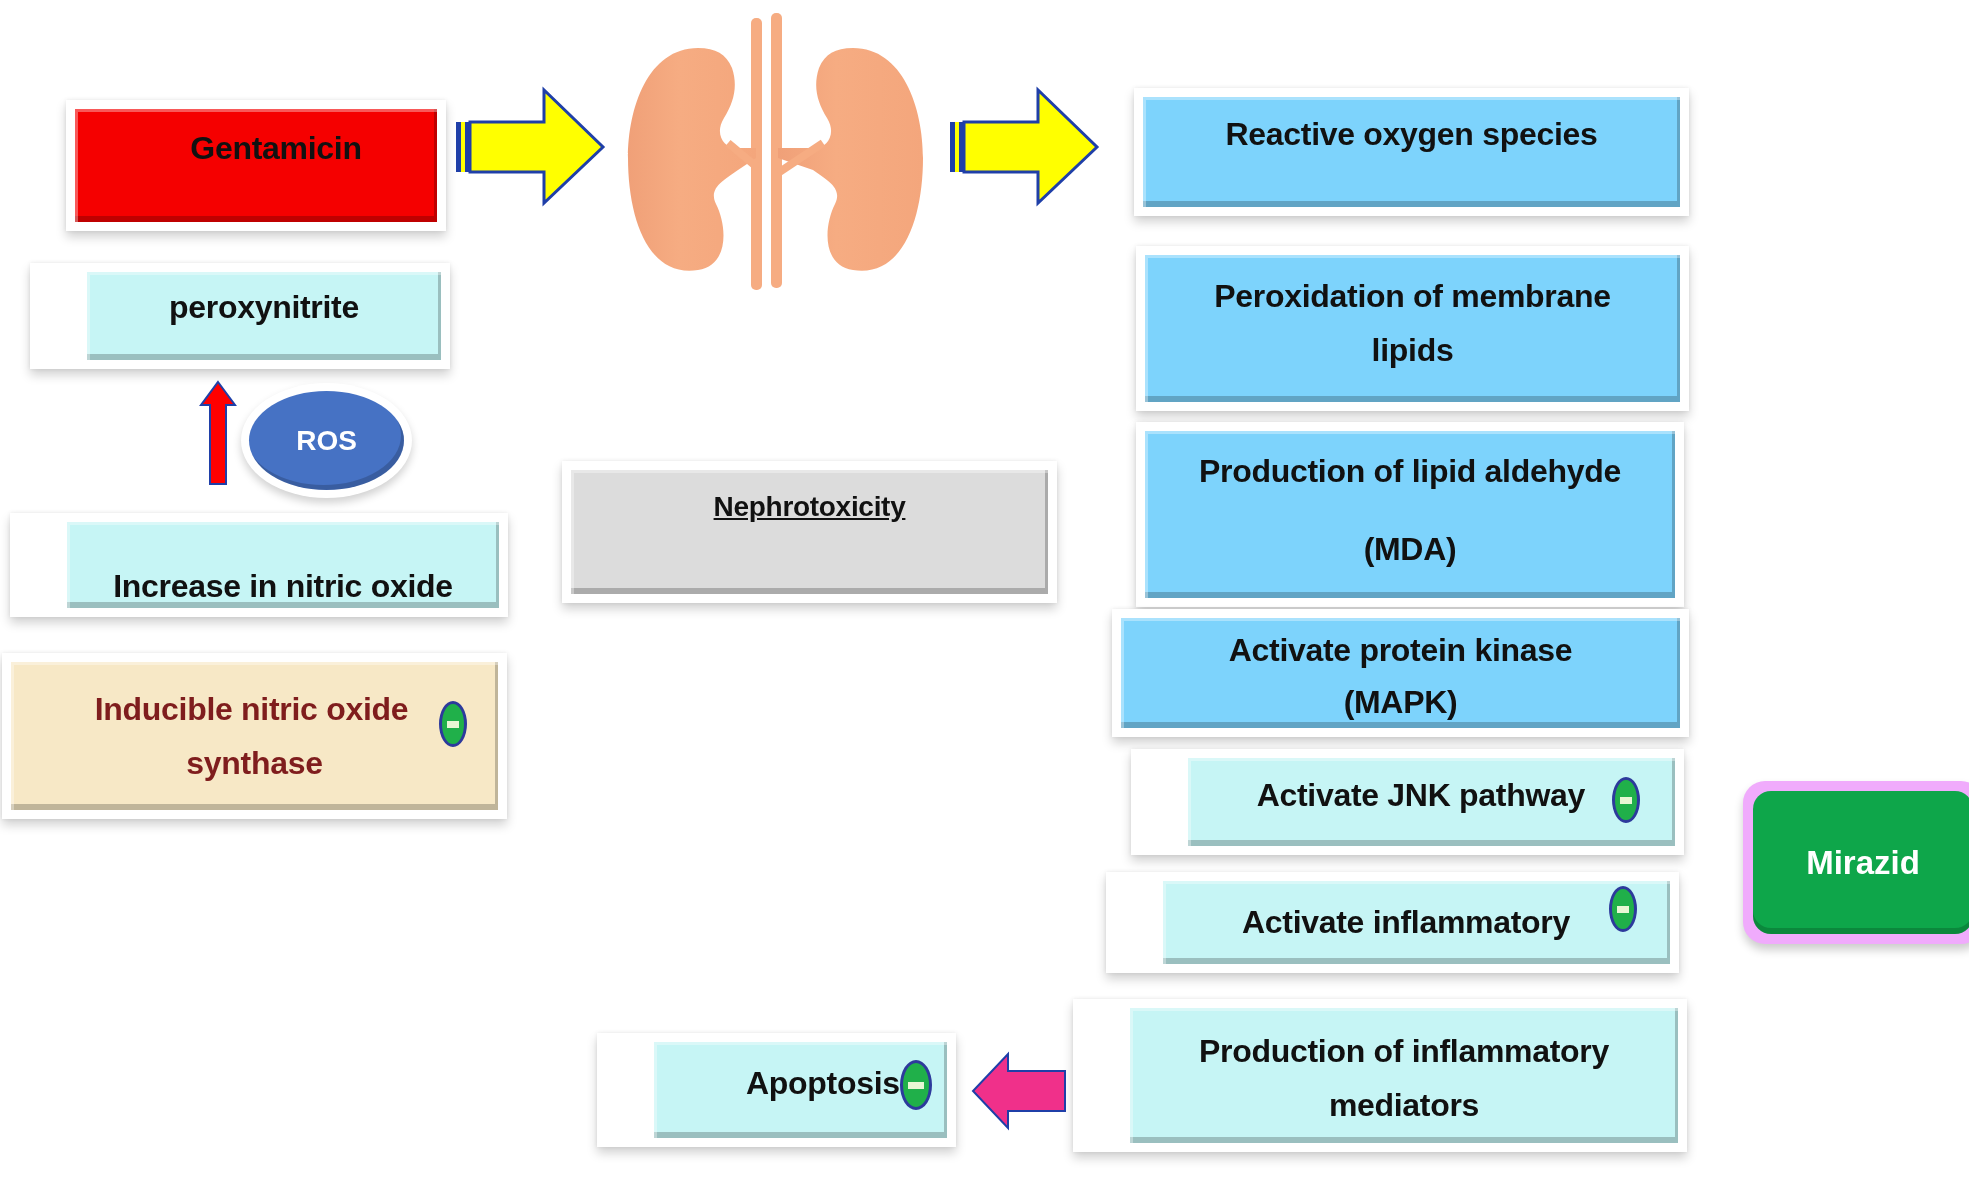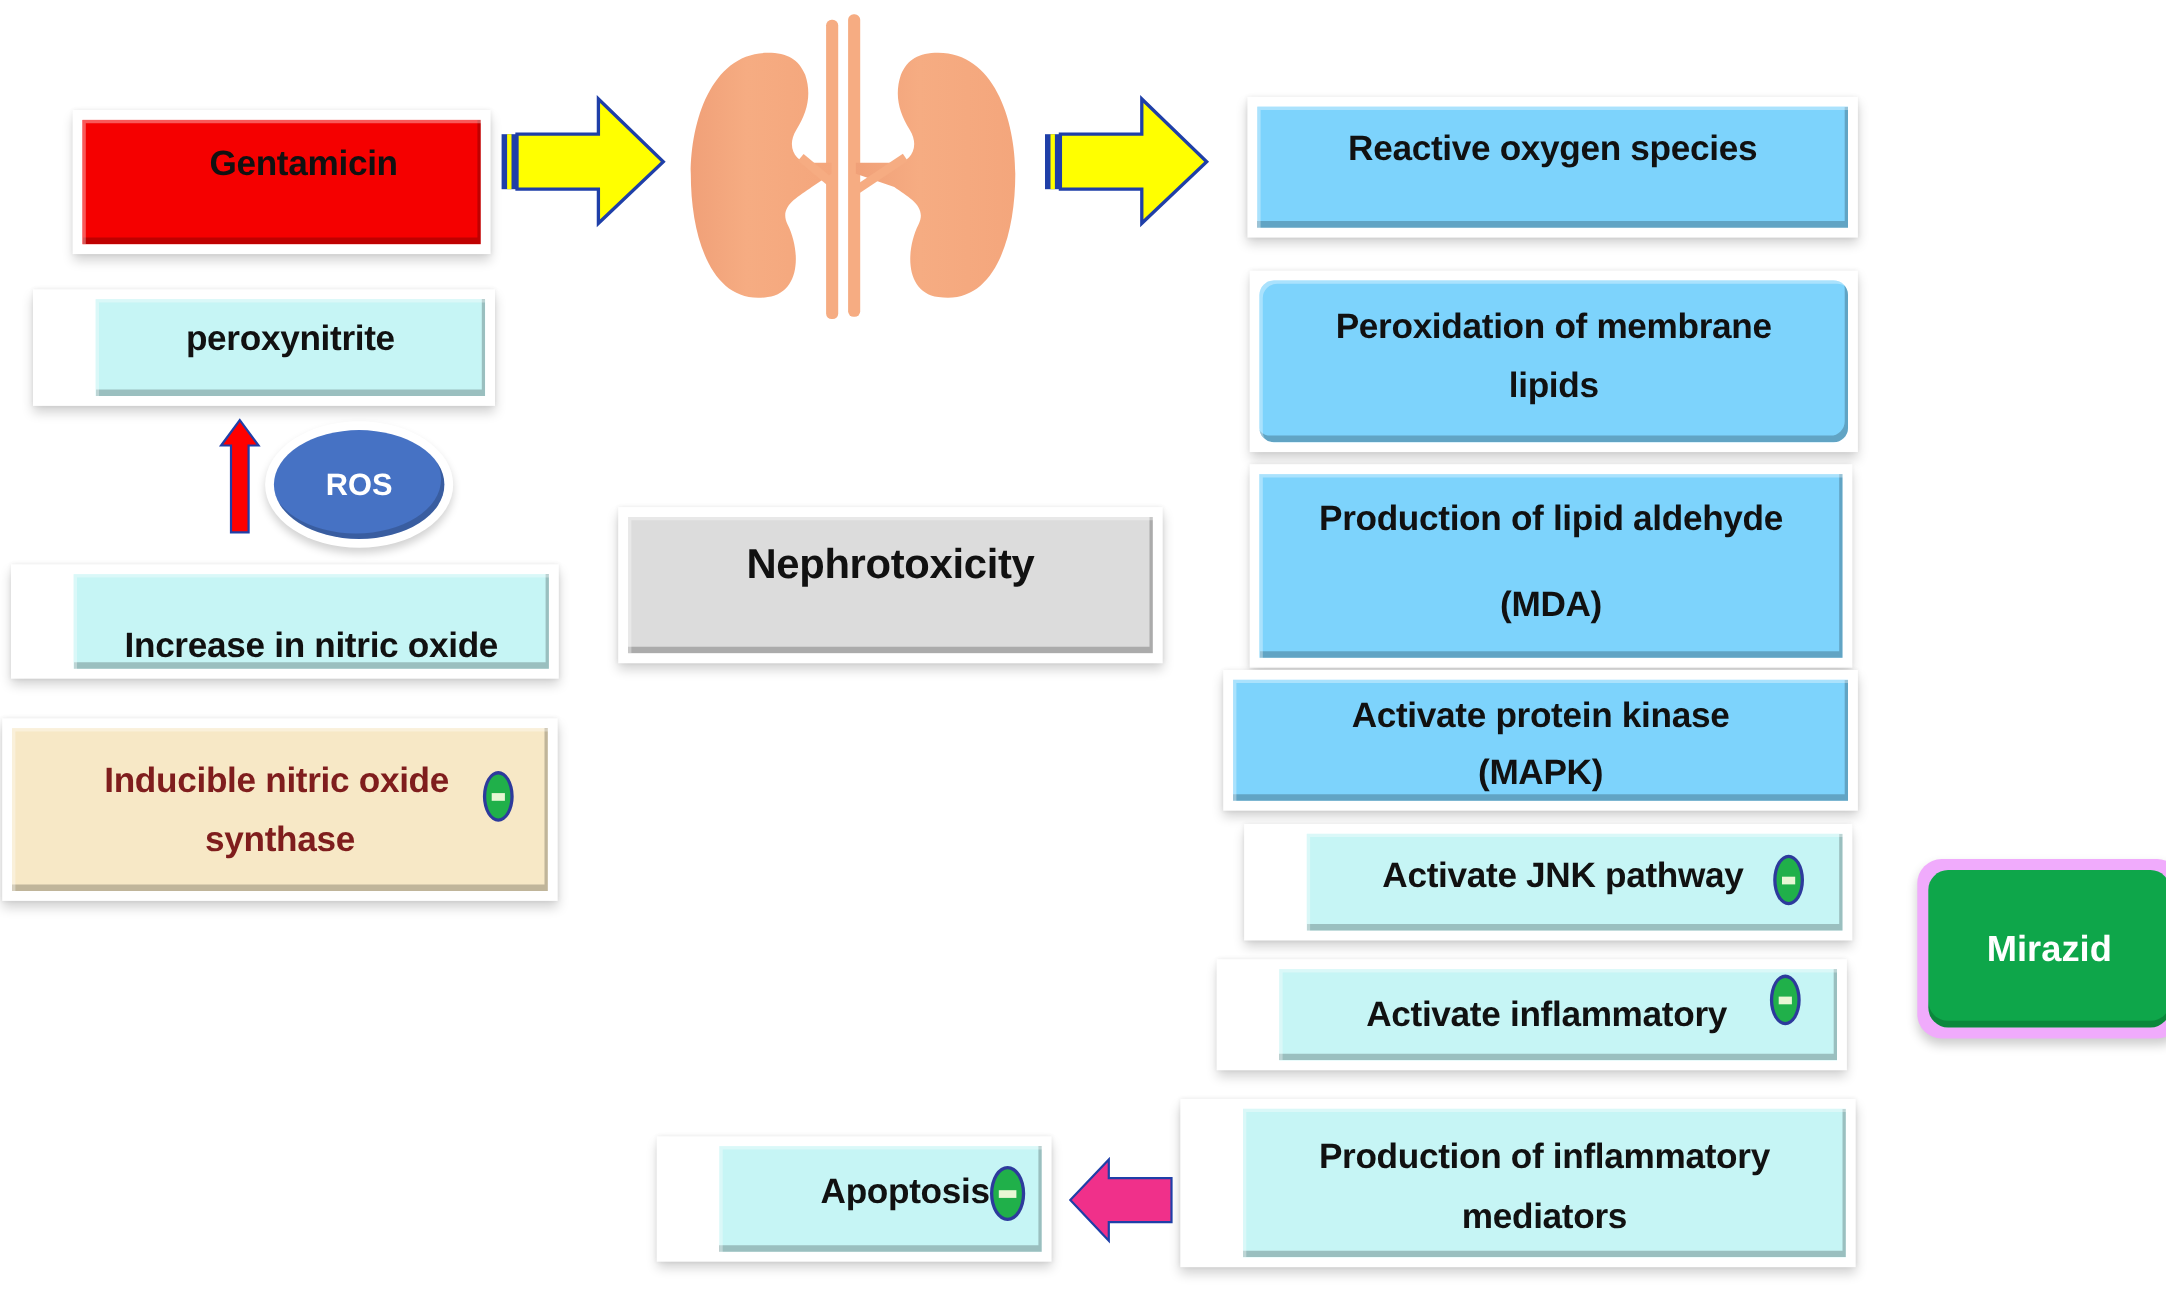--- a/index.html
+++ b/index.html
@@ -97,32 +97,32 @@
 <div class="frame" style="left:2px;top:653px;width:505px;height:166px;">
   <div class="box beige" style="padding-top:20px;">
     <span class="t" style="margin-left:-6px;line-height:54px;">Inducible nitric oxide</span>
     <span class="t" style="line-height:54px;">synthase</span>
   </div>
   <div class="minus" style="left:437px;top:48px;"></div>
 </div>
 
 <div class="frame" style="left:562px;top:461px;width:495px;height:142px;">
   <div class="box gray" style="padding-top:18px;">
-    <span class="t" style="font-size:38px;">Nephrotoxicity</span>
+    <span class="t" style="font-size:28px;text-decoration:underline;">Nephrotoxicity</span>
   </div>
 </div>
 
 <div class="frame" style="left:1134px;top:88px;width:555px;height:128px;">
   <div class="box amber" style="padding-top:16px;">
     <span class="t">Reactive oxygen species</span>
   </div>
 </div>
 
 <div class="frame" style="left:1136px;top:246px;width:553px;height:165px;">
-  <div class="box amber" style="padding-top:14px;border-radius:13px;">
+  <div class="box amber" style="padding-top:14px;">
     <span class="t" style="line-height:54px;">Peroxidation of membrane</span>
     <span class="t" style="line-height:54px;">lipids</span>
   </div>
 </div>
 
 <div class="frame" style="left:1136px;top:422px;width:548px;height:185px;">
   <div class="box amber" style="padding-top:12px;">
     <span class="t" style="line-height:56px;">Production of lipid aldehyde</span>
     <span class="t" style="line-height:56px;margin-top:22px;">(MDA)</span>
   </div>

